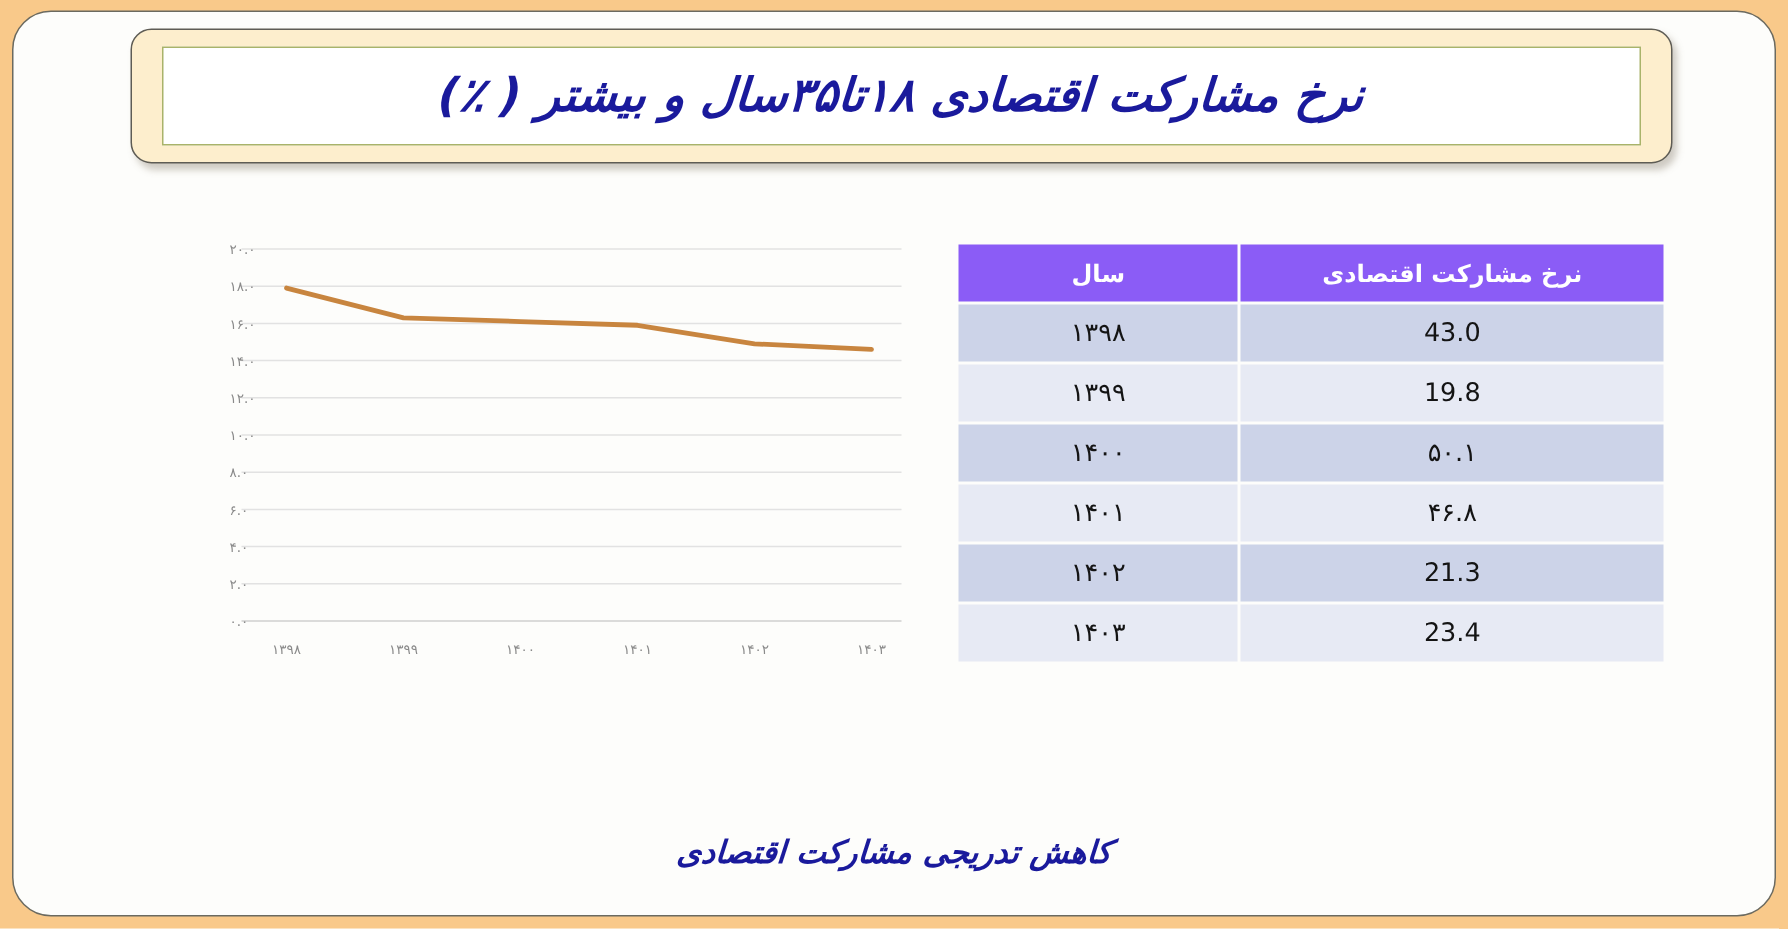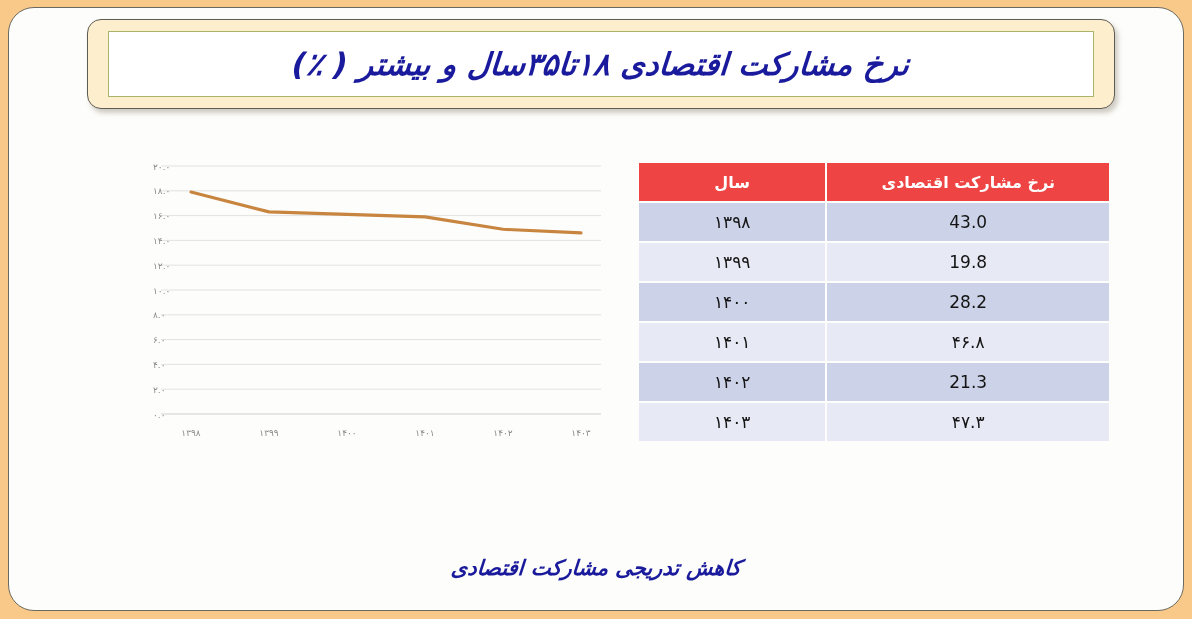--- a/index.html
+++ b/index.html
@@ -85,21 +85,21 @@
   #data-table {
     position: absolute;
     left: 628px; top: 153px;
     width: 474px;
     border-collapse: separate;
     border-spacing: 2px 2px;
     direction: rtl;
     font-family: "DejaVu Sans", sans-serif;
   }
   #data-table th {
-    background: #ef4444;
+    background: #8b5cf6;
     color: #ffffff;
     font-size: 16px;
     font-weight: 600;
     height: 38px;
     text-align: center;
     border: none;
   }
   #data-table td {
     height: 38px;
     text-align: center;
@@ -188,33 +188,33 @@
     <tbody id="table-body">
         <tr>
           <td class="col-rate">43.0</td>
           <td class="col-year">۱۳۹۸</td>
         </tr>
         <tr>
           <td class="col-rate">19.8</td>
           <td class="col-year">۱۳۹۹</td>
         </tr>
         <tr>
-          <td class="col-rate">28.2</td>
+          <td class="col-rate">۵۰.۱</td>
           <td class="col-year">۱۴۰۰</td>
         </tr>
         <tr>
           <td class="col-rate">۴۶.۸</td>
           <td class="col-year">۱۴۰۱</td>
         </tr>
         <tr>
           <td class="col-rate">21.3</td>
           <td class="col-year">۱۴۰۲</td>
         </tr>
         <tr>
-          <td class="col-rate">۴۷.۳</td>
+          <td class="col-rate">23.4</td>
           <td class="col-year">۱۴۰۳</td>
         </tr>
       </tbody>
   </table>
 
   <div id="caption">کاهش تدریجی مشارکت اقتصادی</div>
 
 </div>
 
 </body></html>

